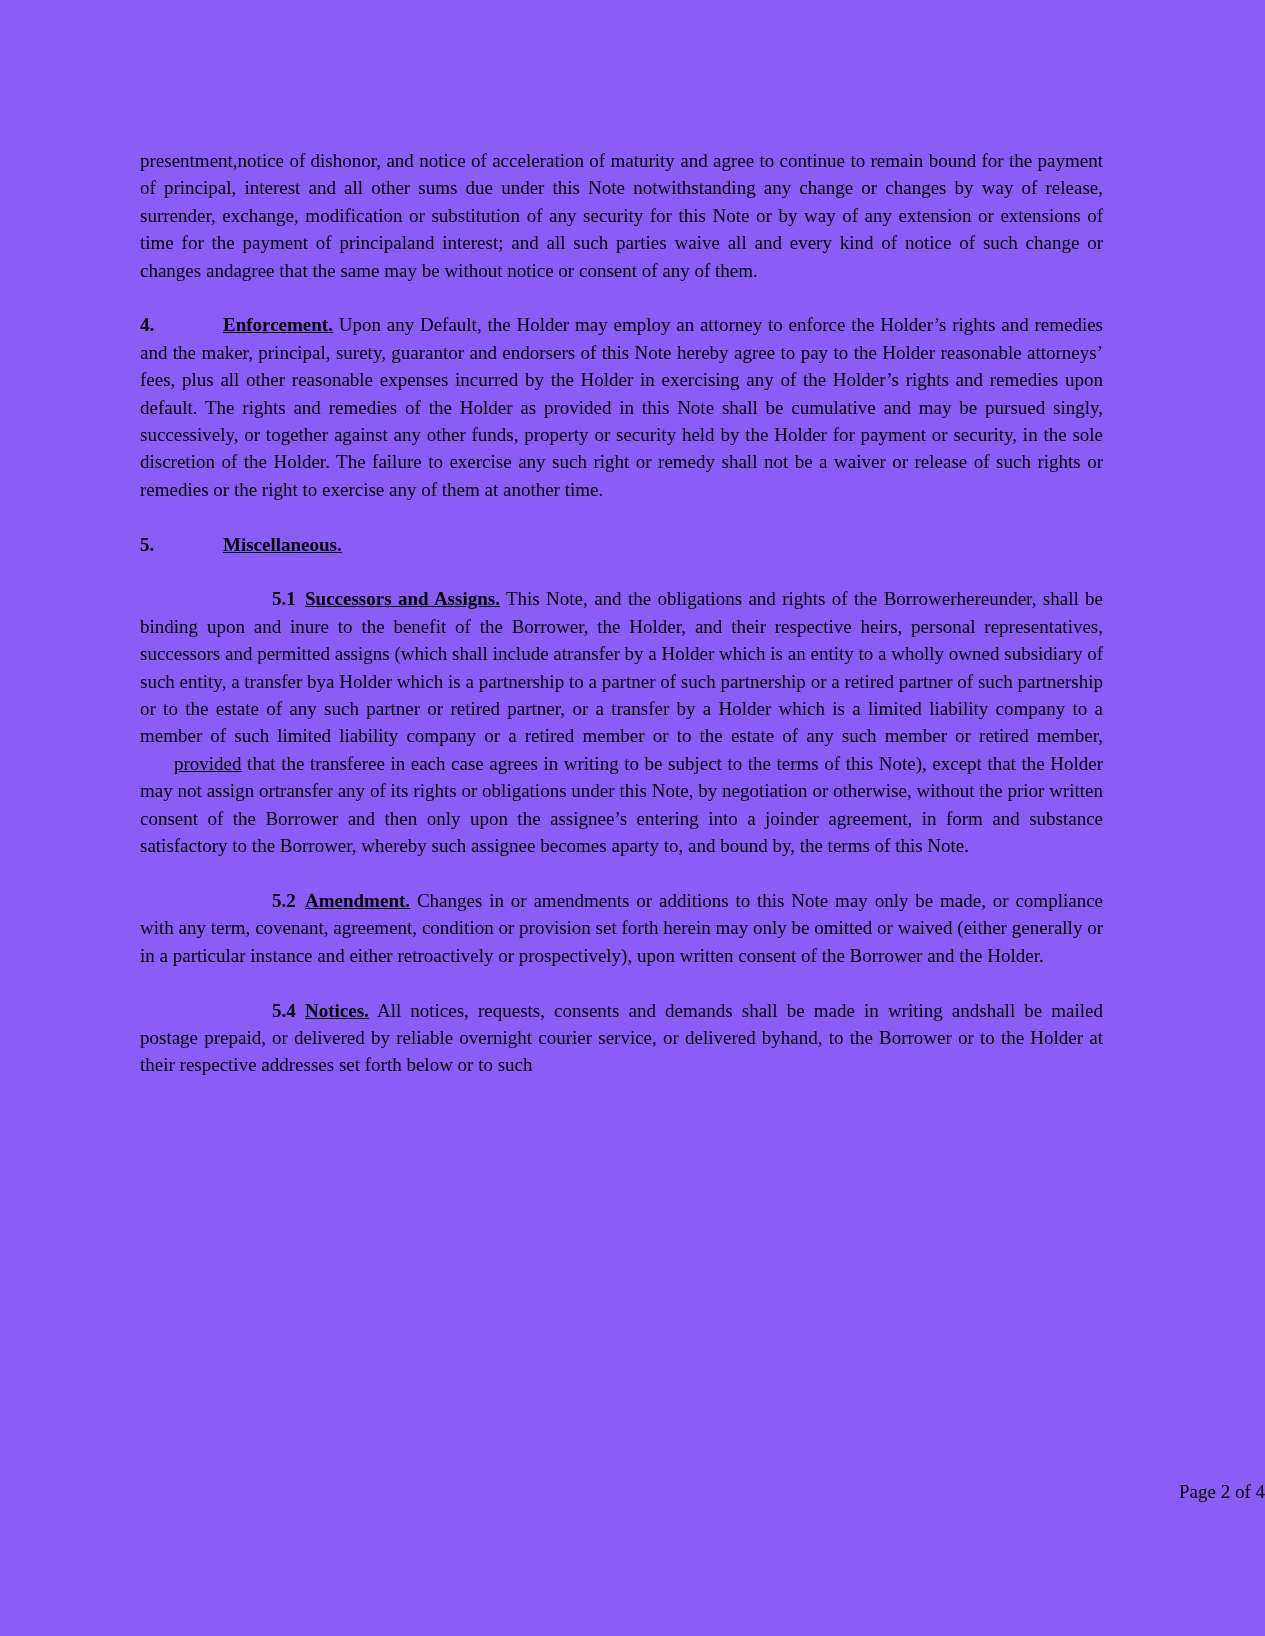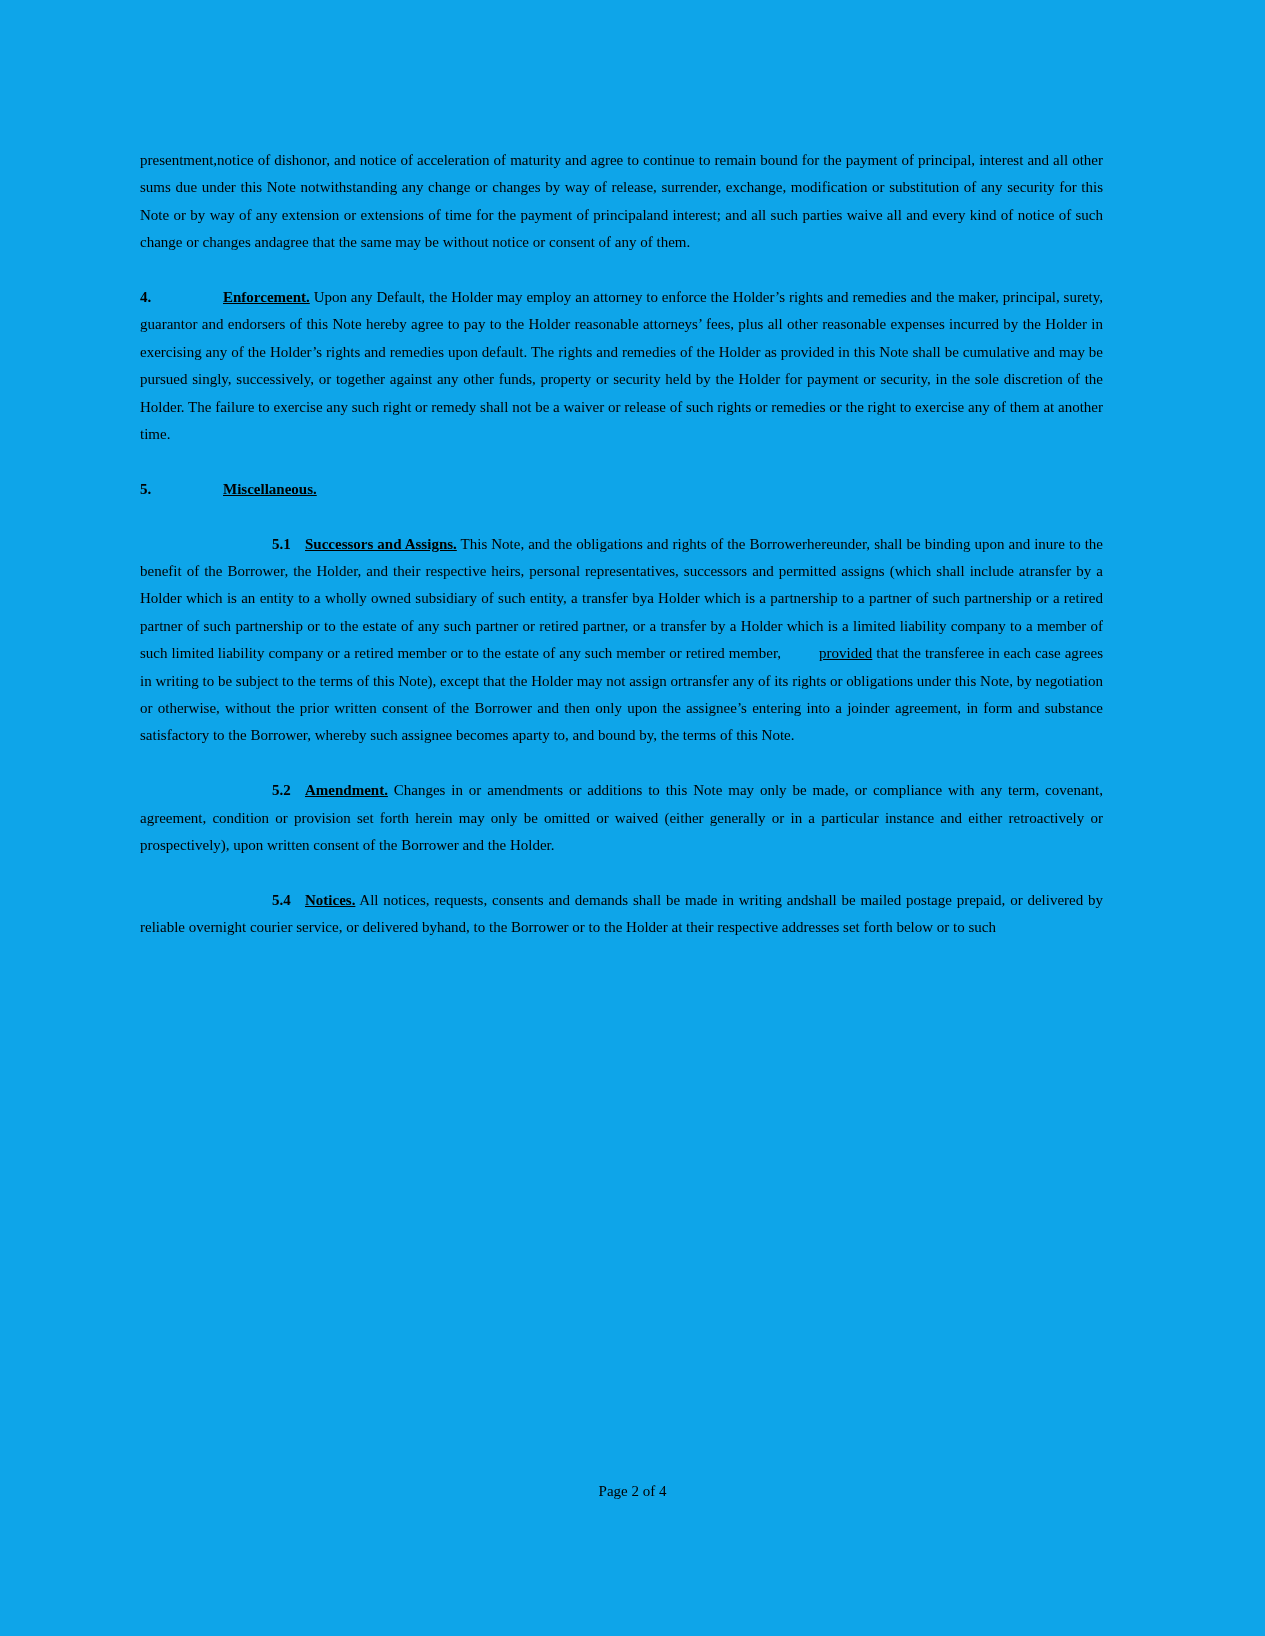--- a/index.html
+++ b/index.html
@@ -1,23 +1,23 @@
 <!DOCTYPE html>
 <html><head>
 <meta charset="utf-8">
 <style>
   html, body { margin: 0; padding: 0; background: #ffffff; }
   .page {
     position: relative;
     width: 1265px;
     height: 1636px;
-    background: #0ea5e9;
+    background: #8b5cf6;
     color: #000000;
     font-family: "Liberation Serif", "DejaVu Serif", serif;
-    font-size: 15px;
+    font-size: 19px;
     line-height: 27.4px;
     overflow: hidden;
   }
   .content {
     position: absolute;
     left: 140px;
     top: 147px;
     width: 963px;
     text-align: justify;
   }
@@ -27,21 +27,21 @@
   .sec .num { width: 83px; }
   .sub { text-indent: 66px; }
   .sub .num { width: 99px; }
   .head { font-weight: bold; text-decoration: underline; }
   .uword { text-decoration: underline; margin-left: 34px; }
   .footer {
     position: absolute;
     left: 0;
     top: 1478px;
     width: 100%;
-    text-align: center;
+    text-align: right;
     line-height: 27.4px;
   }
   .footer div { margin: 0; }
 </style>
 </head>
 <body>
 
 <div class="page">
   <div class="content">
 

